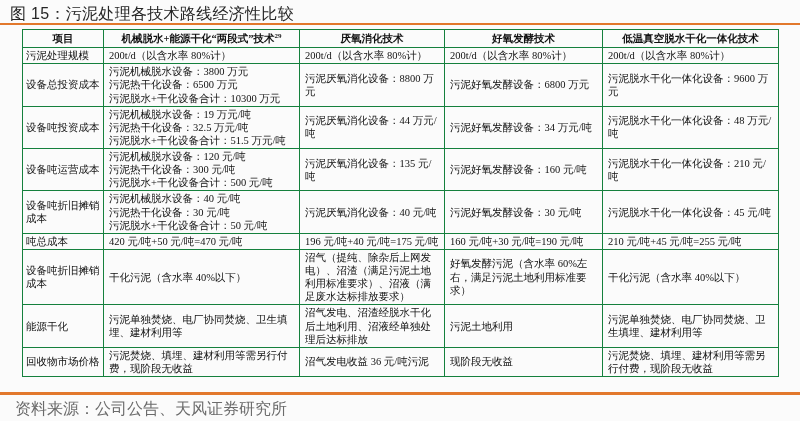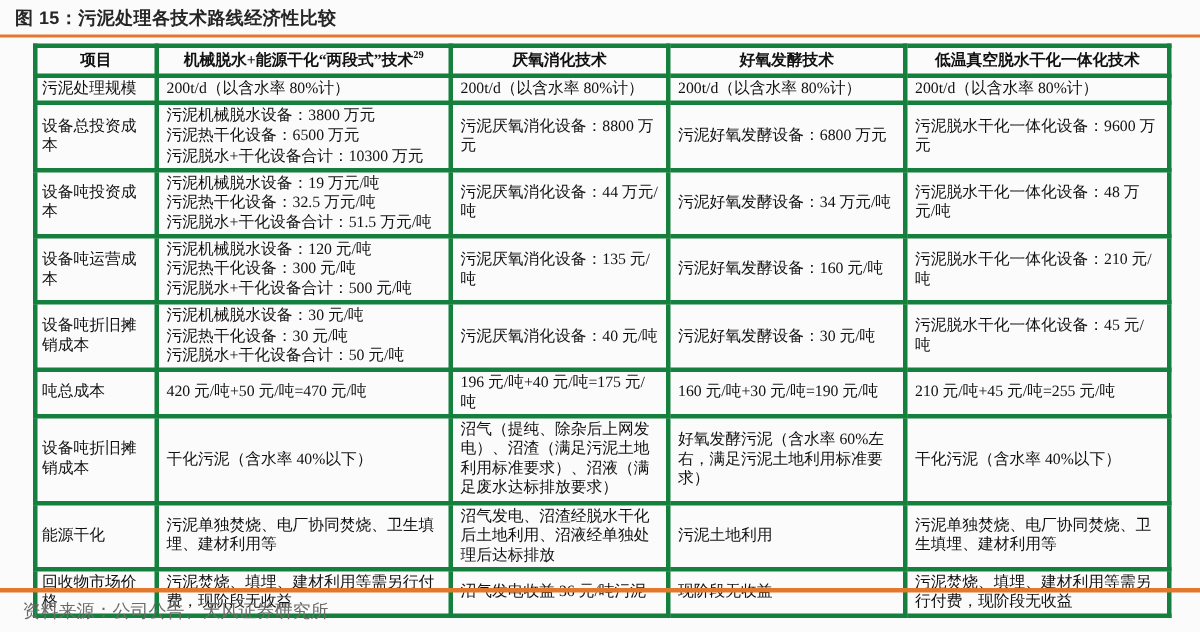--- a/index.html
+++ b/index.html
@@ -8,33 +8,33 @@
     background:#fbfbfb;
     font-family:"Liberation Serif","DejaVu Serif",serif;
     color:#111;
     position:relative;
     overflow:hidden;
   }
   .page{position:absolute;inset:0;}
   .fig-title{
     position:absolute;left:10px;top:4px;
     font-family:"Liberation Sans","DejaVu Sans",sans-serif;
-    font-size:12px;font-weight:700;color:#262626;
+    font-size:16px;font-weight:400;color:#262626;
     letter-spacing:.3px;
   }
   .rule{position:absolute;left:0;width:800px;background:#e2782c;}
   .rule-top{top:23px;height:2px;}
   .rule-bottom{top:392px;height:3px;}
   table.cmp{
     position:absolute;left:22px;top:29px;width:756px;
     border-collapse:collapse;table-layout:fixed;
     font-size:10.5px;line-height:1.25;
   }
   table.cmp th,table.cmp td{
-    border:3px solid #15803d;
+    border:1px solid #15803d;
     padding:1px 5px;
     vertical-align:middle;
     text-align:left;
     font-weight:400;
   }
   table.cmp thead th{
     text-align:center;font-weight:700;padding:2px 3px;
   }
   table.cmp th.rowlabel{
     padding:1px 3px;
@@ -42,21 +42,21 @@
   table.cmp sup{font-size:7px;line-height:0;}
   .col-label{width:81px;}
   .col-t1{width:196px;}
   .col-t2{width:145px;}
   .col-t3{width:158px;}
   .col-t4{width:176px;}
   .cell-line{white-space:normal;}
   .source{
     position:absolute;left:15px;top:399px;
     font-family:"Liberation Sans","DejaVu Sans",sans-serif;
-    font-size:12px;color:#6b6b6b;
+    font-size:16px;color:#6b6b6b;
   }
 </style>
 </head>
 <body>
 
 <div class="page">
   <div class="fig-title">图 15：污泥处理各技术路线经济性比较</div>
   <div class="rule rule-top"></div>
 
   <table class="cmp">
@@ -139,21 +139,21 @@
           <td>
             <div class="cell-line">污泥好氧发酵设备：160 元/吨</div>
           </td>
           <td>
             <div class="cell-line">污泥脱水干化一体化设备：210 元/吨</div>
           </td>
         </tr>
         <tr>
           <th class="rowlabel">设备吨折旧摊销成本</th>
           <td>
-            <div class="cell-line">污泥机械脱水设备：30 元/吨</div>
+            <div class="cell-line">污泥机械脱水设备：40 元/吨</div>
             <div class="cell-line">污泥热干化设备：30 元/吨</div>
             <div class="cell-line">污泥脱水+干化设备合计：50 元/吨</div>
           </td>
           <td>
             <div class="cell-line">污泥厌氧消化设备：40 元/吨</div>
           </td>
           <td>
             <div class="cell-line">污泥好氧发酵设备：30 元/吨</div>
           </td>
           <td>

